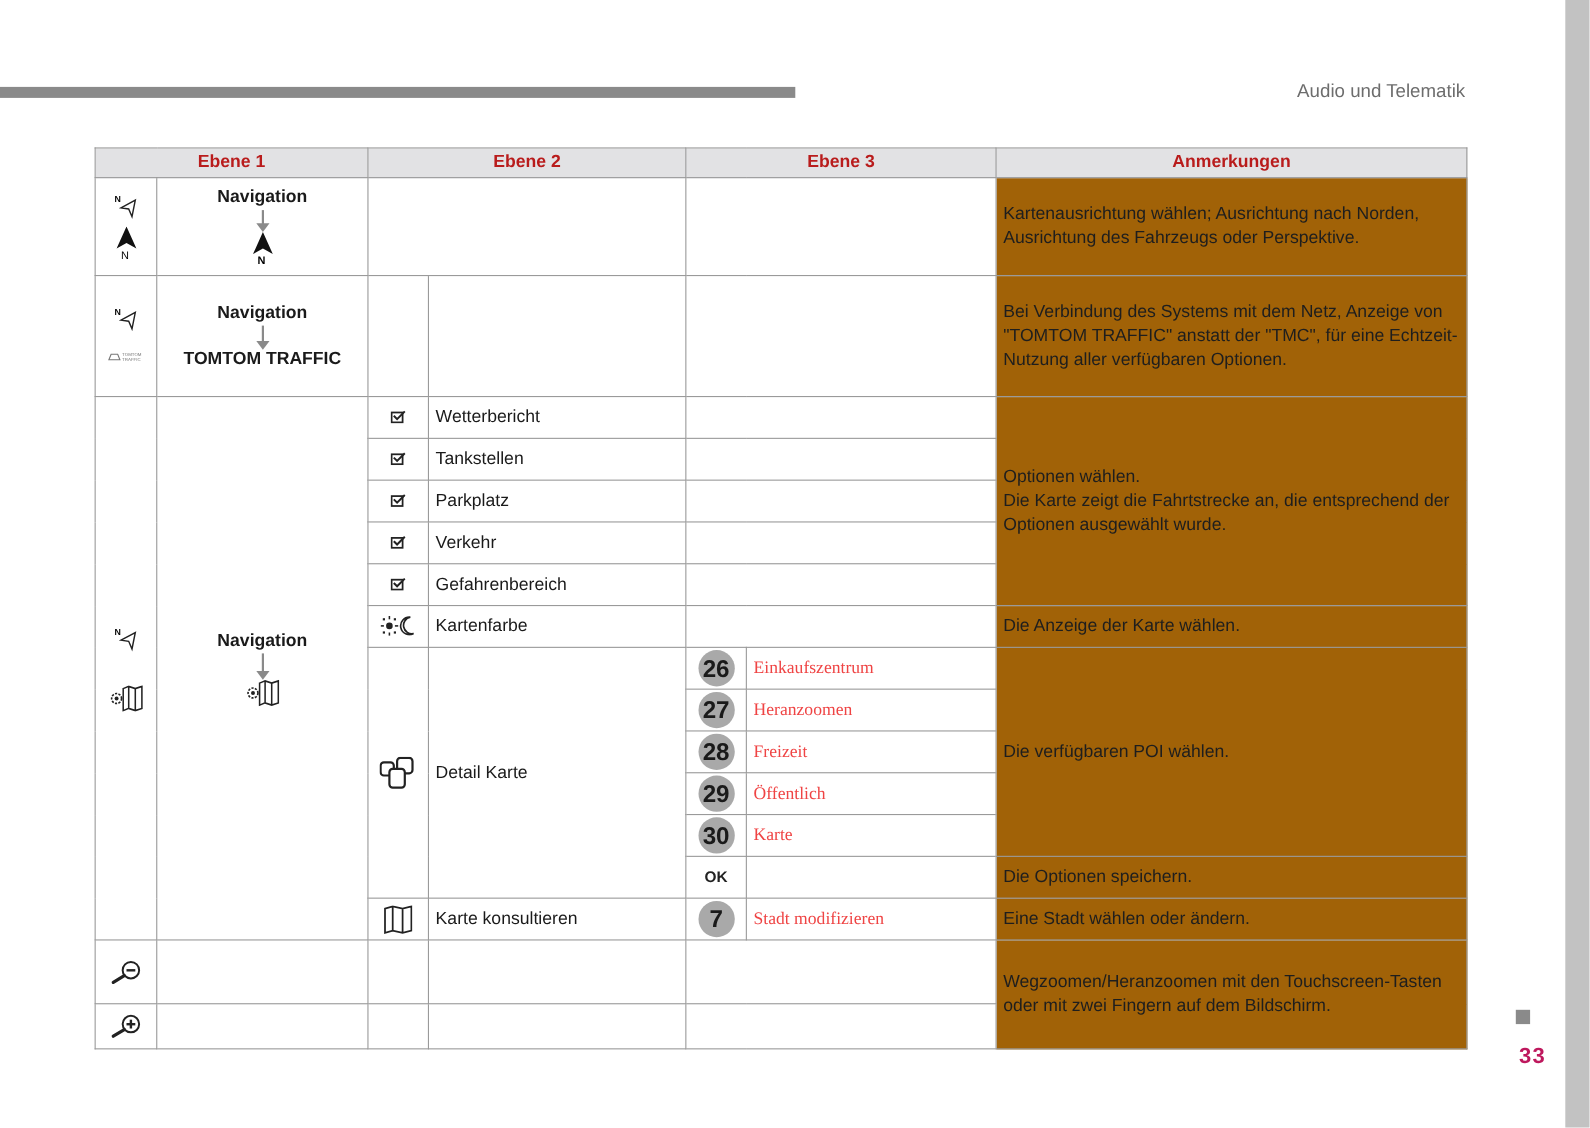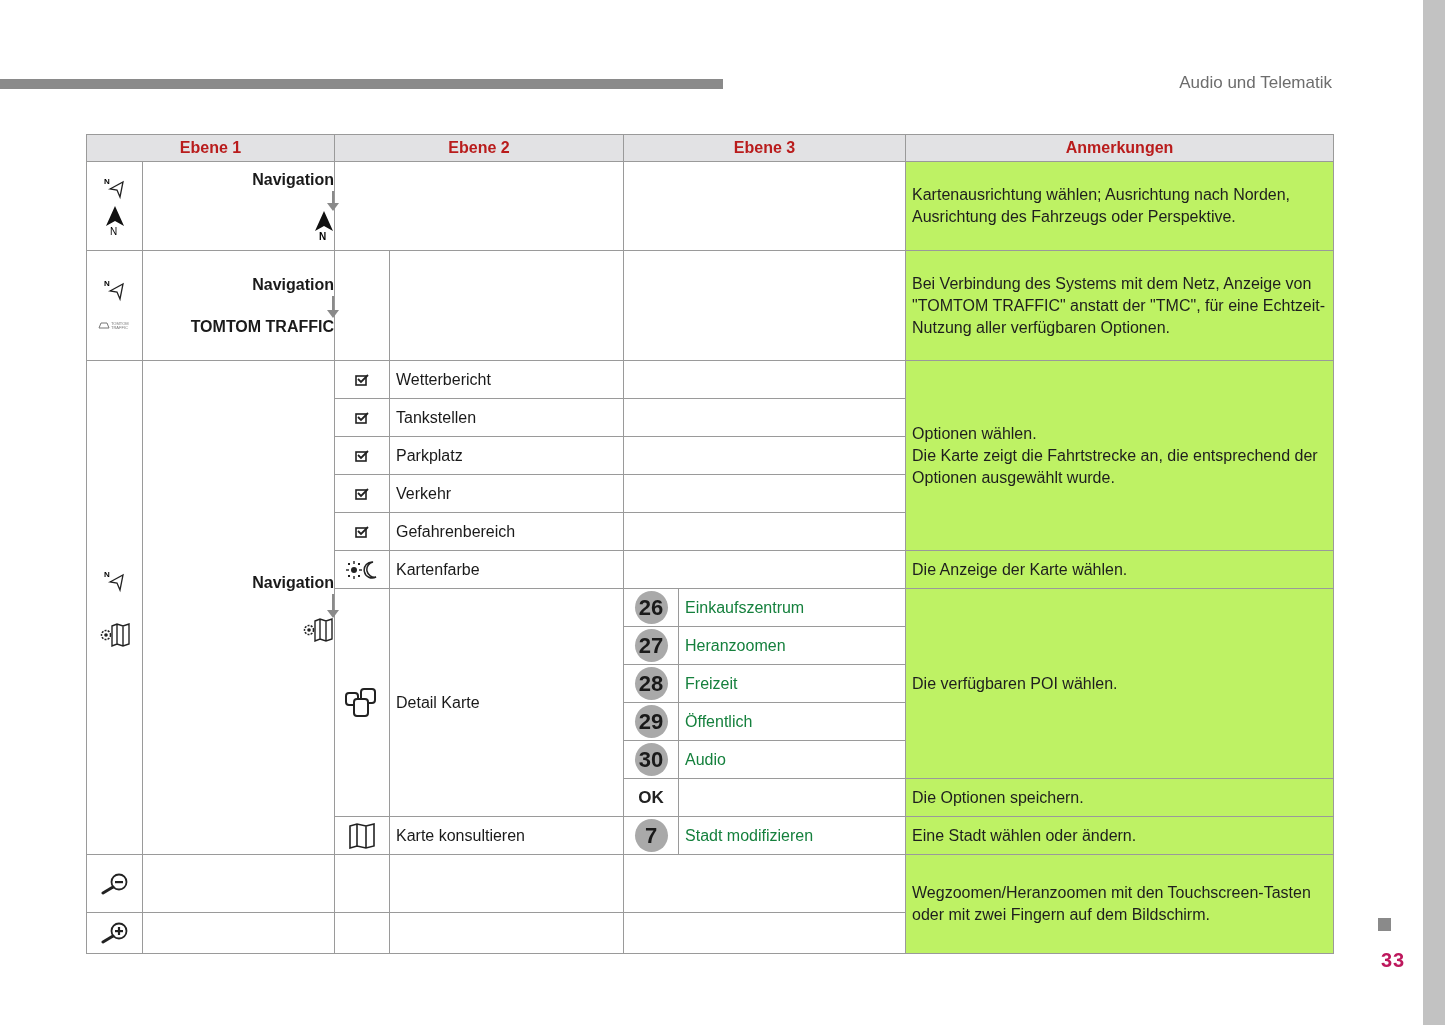--- a/index.html
+++ b/index.html
@@ -12,34 +12,34 @@
   .right-strip { position: absolute; left: 1423px; top: 0; width: 22px; height: 1025px; background: #c2c2c2; }
   .page-square { position: absolute; left: 1378px; top: 918px; width: 13px; height: 13px; background: #8a8a8a; }
   .page-number { position: absolute; left: 1381px; top: 949px; font-size: 20px; font-weight: bold; color: #be185d; letter-spacing: 1px; }
 
   table.menu {
     position: absolute; left: 86px; top: 134px; width: 1247px;
     border-collapse: collapse; table-layout: fixed; font-size: 16px;
   }
   table.menu td, table.menu th { border: 1.5px solid #9a9a9a; padding: 0; vertical-align: middle; }
   table.menu th { background: #e2e2e4; height: 26px; font-weight: bold; font-size: 16px; color: #b91c1c; }
-  td.note { background: #bef264; padding: 0 6px !important; line-height: 22px; color: #1e1e1e; }
+  td.note { background: #a16207; padding: 0 6px !important; line-height: 22px; color: #1e1e1e; }
   td.icon-cell { text-align: center; }
   td.bold { font-weight: normal; padding-left: 6px !important; color: #1a1a1a; }
-  td.plain { padding-left: 6px !important; color: #15803d; }
+  td.plain { padding-left: 6px !important; color: #ef4444; font-family: Liberation Serif, serif; }
   .center { text-align: center; }
-  .nav-stack { display: flex; flex-direction: column; align-items: flex-end; font-weight: bold; color: #1a1a1a; }
+  .nav-stack { display: flex; flex-direction: column; align-items: center; font-weight: bold; color: #1a1a1a; }
   .arrow { width: 2px; background: #8a8a8a; position: relative; margin: 2px 0 6px 0; }
   .arrow::after { content: ""; position: absolute; left: -5px; bottom: -6px; border-left: 6px solid transparent; border-right: 6px solid transparent; border-top: 8px solid #8a8a8a; }
   .badge {
     display: inline-flex; align-items: center; justify-content: center;
     width: 33px; height: 33px; border-radius: 50%; background: #a9a9a9;
     font-weight: bold; font-size: 22px; color: #1a1a1a;
   }
-  .ok { font-weight: bold; font-size: 17px; }
+  .ok { font-weight: bold; font-size: 14px; }
   svg { display: inline-block; vertical-align: middle; }
 </style>
 </head>
 <body>
 
 <div class="top-bar"></div>
 <div class="section-title">Audio und Telematik</div>
 <div class="right-strip"></div>
 <div class="page-square"></div>
 <div class="page-number">33</div>
@@ -246,21 +246,21 @@
     <tr style="height:38px">
       <td class="center"><span class="badge">28</span></td>
       <td class="plain">Freizeit</td>
     </tr>
     <tr style="height:38px">
       <td class="center"><span class="badge">29</span></td>
       <td class="plain">Öffentlich</td>
     </tr>
     <tr style="height:38px">
       <td class="center"><span class="badge">30</span></td>
-      <td class="plain">Audio</td>
+      <td class="plain">Karte</td>
     </tr>
     <tr style="height:38px">
       <td class="center"><span class="ok">OK</span></td>
       <td></td>
       <td class="note">Die Optionen speichern.</td>
     </tr>
     <tr style="height:38px">
       <td class="icon-cell">
         <svg width="26" height="26" viewBox="0 0 26 26">
             <path d="M1 3 L8 1 L17 3 L25 1 L25 23 L17 25 L8 23 L1 25 Z M8 1 L8 23 M17 3 L17 25" fill="none" stroke="#222" stroke-width="1.6"></path>

